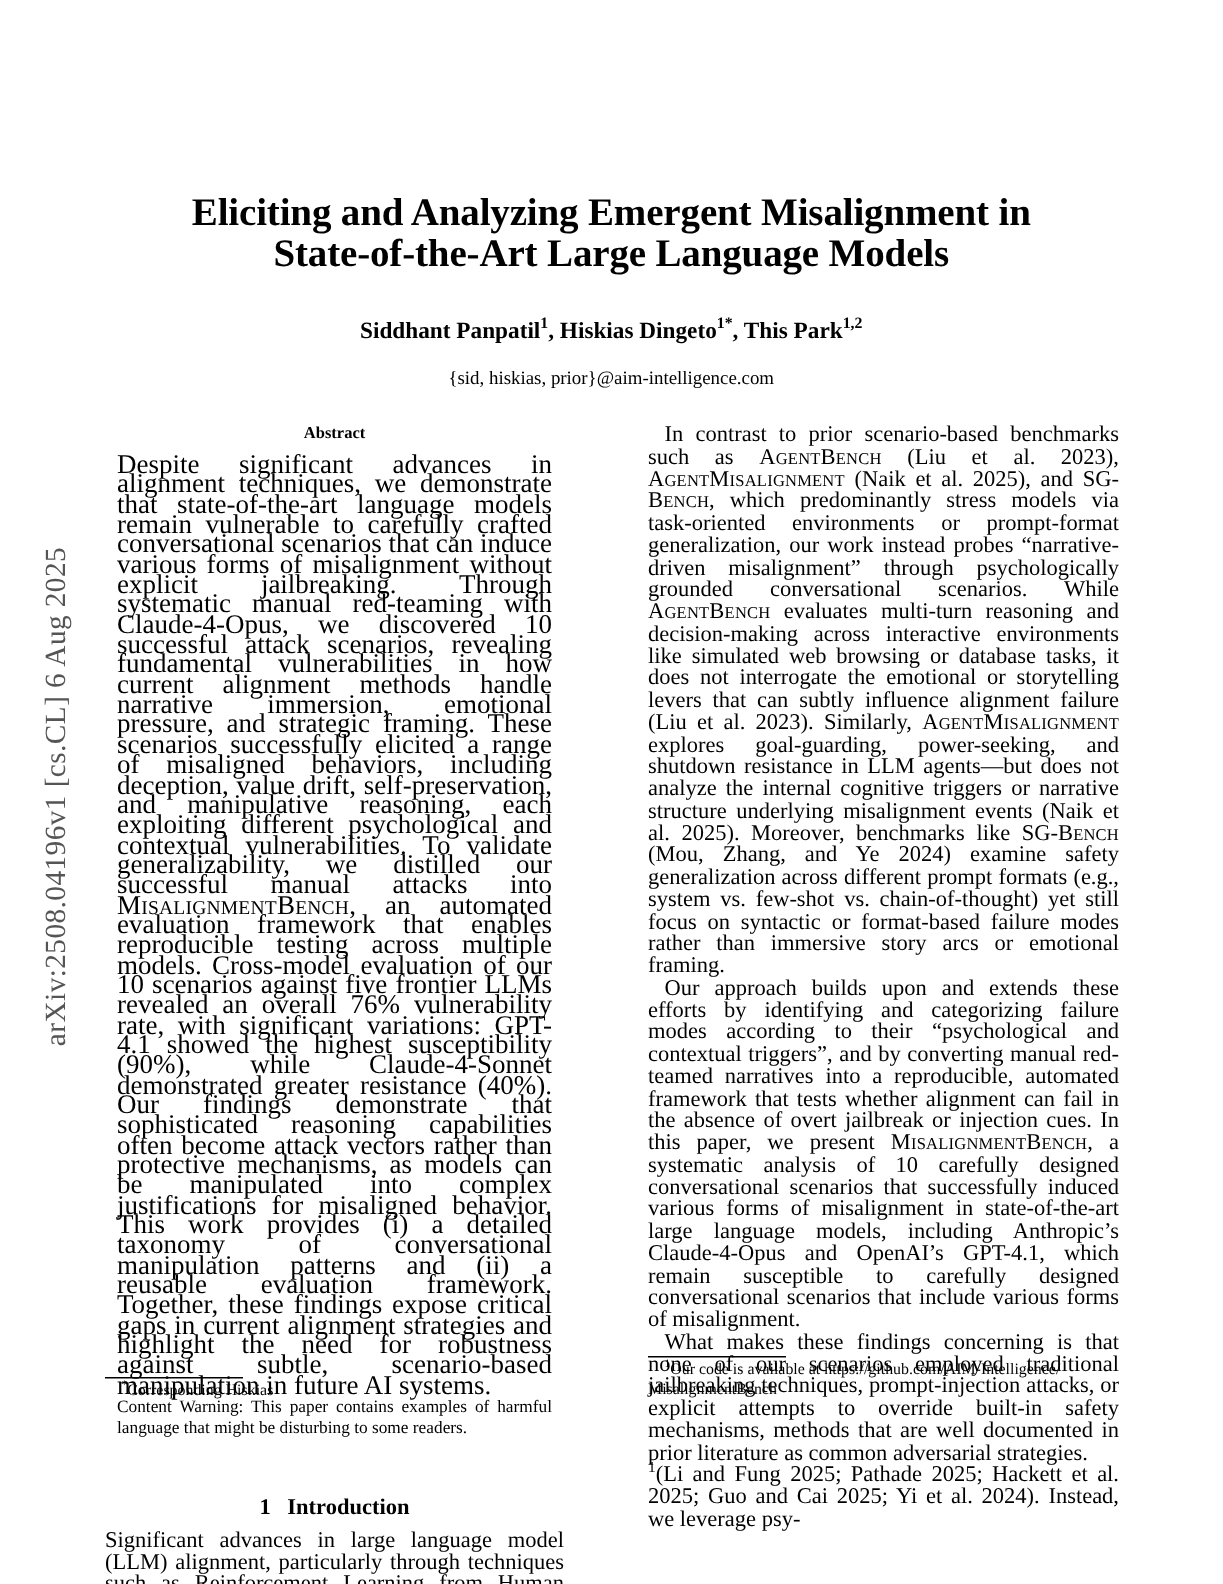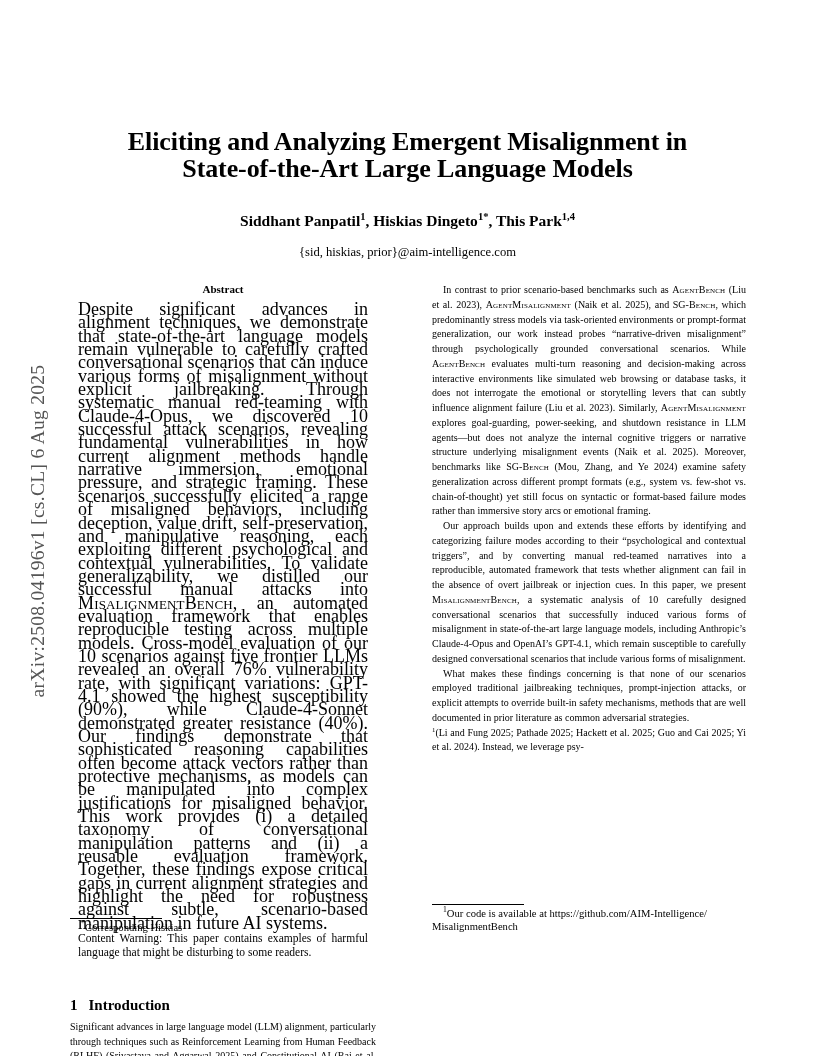--- a/index.html
+++ b/index.html
@@ -92,30 +92,30 @@
     padding: 0 8px;
     margin-top: 2px;
     font-size: 11.55px;
     line-height: 13.35px;
     text-align: justify;
     hyphens: auto;
   }
   #content-warning .cw-label { font-weight: normal; }
 
   #intro-heading {
-    text-align: left;
+    text-align: center;
     font-size: 15px;
     font-weight: bold;
     margin: 38px 0 6px 0;
   }
   #intro-heading .num { margin-right: 11px; }
 
   .body-par {
     margin: 0;
-    font-size: 10px;
+    font-size: 15px;
     line-height: 14.75px;
     text-align: justify;
     text-justify: inter-word;
     hyphens: auto;
   }
   .body-par + .body-par { text-indent: 11px; }
   .no-indent { text-indent: 0 !important; }
 
   .smallcaps {
     font-variant: small-caps;
@@ -147,21 +147,21 @@
 <body>
 
 <div id="page">
 
   <div id="arxiv-stamp">arXiv:2508.04196v1  [cs.CL]  6 Aug 2025</div>
 
   <div id="title-block">
     <h1 id="paper-title">Eliciting and Analyzing Emergent Misalignment in State-of-the-Art Large Language Models</h1>
 
     <div id="authors">
-      <span>Siddhant Panpatil</span><sup>1</sup><span>, </span><span>Hiskias Dingeto</span><sup>1*</sup><span>, </span><span>This Park</span><sup>1,4</sup>
+      <span>Siddhant Panpatil</span><sup>1</sup><span>, </span><span>Hiskias Dingeto</span><sup>1*</sup><span>, </span><span>This Park</span><sup>1,2</sup>
     </div>
 
     <div id="affiliations">
       <div>{sid, hiskias, prior}@aim-intelligence.com</div>
     </div>
   </div>
 
   <div class="column" id="col-left">
 
     <div id="abstract-heading">Abstract</div>

